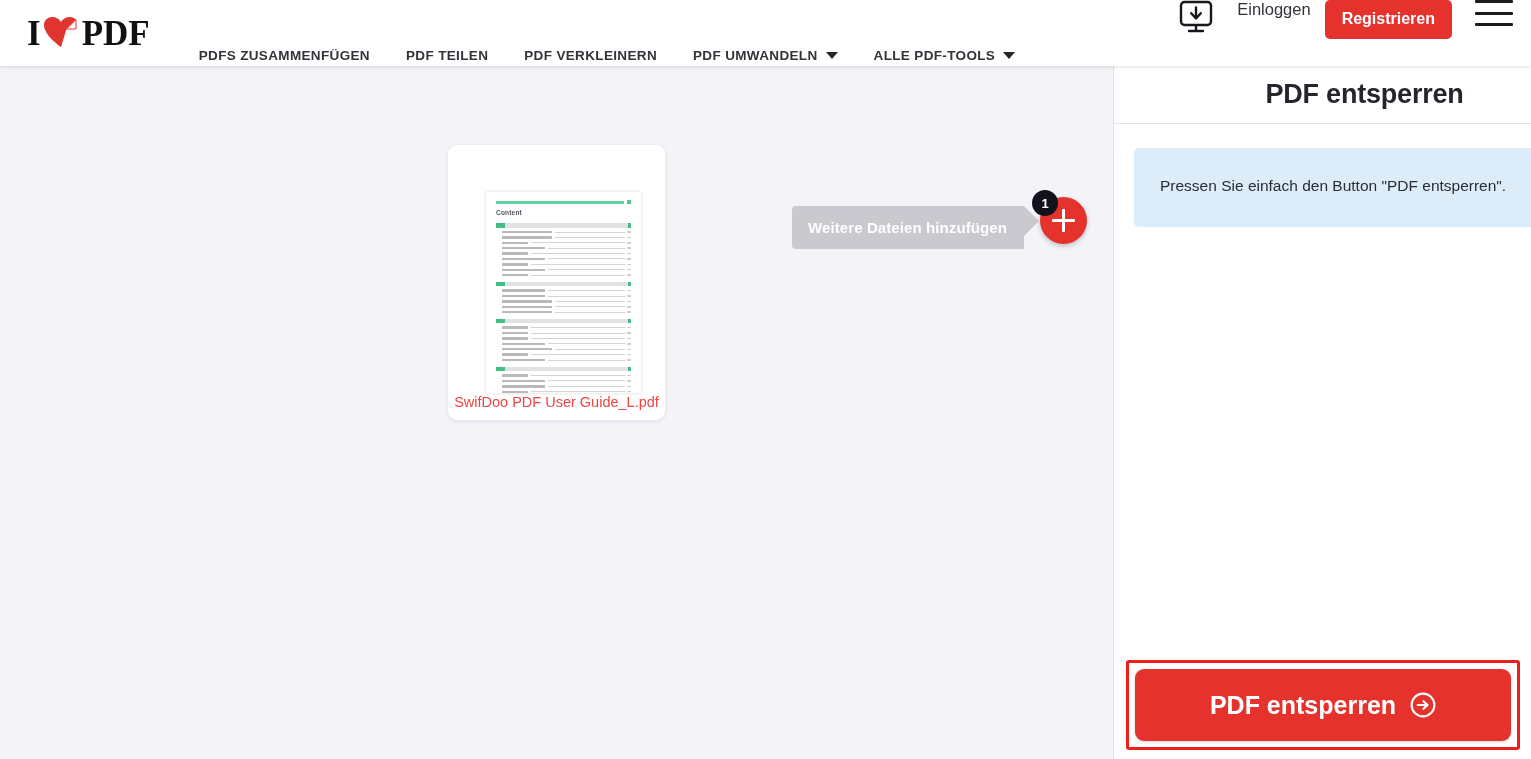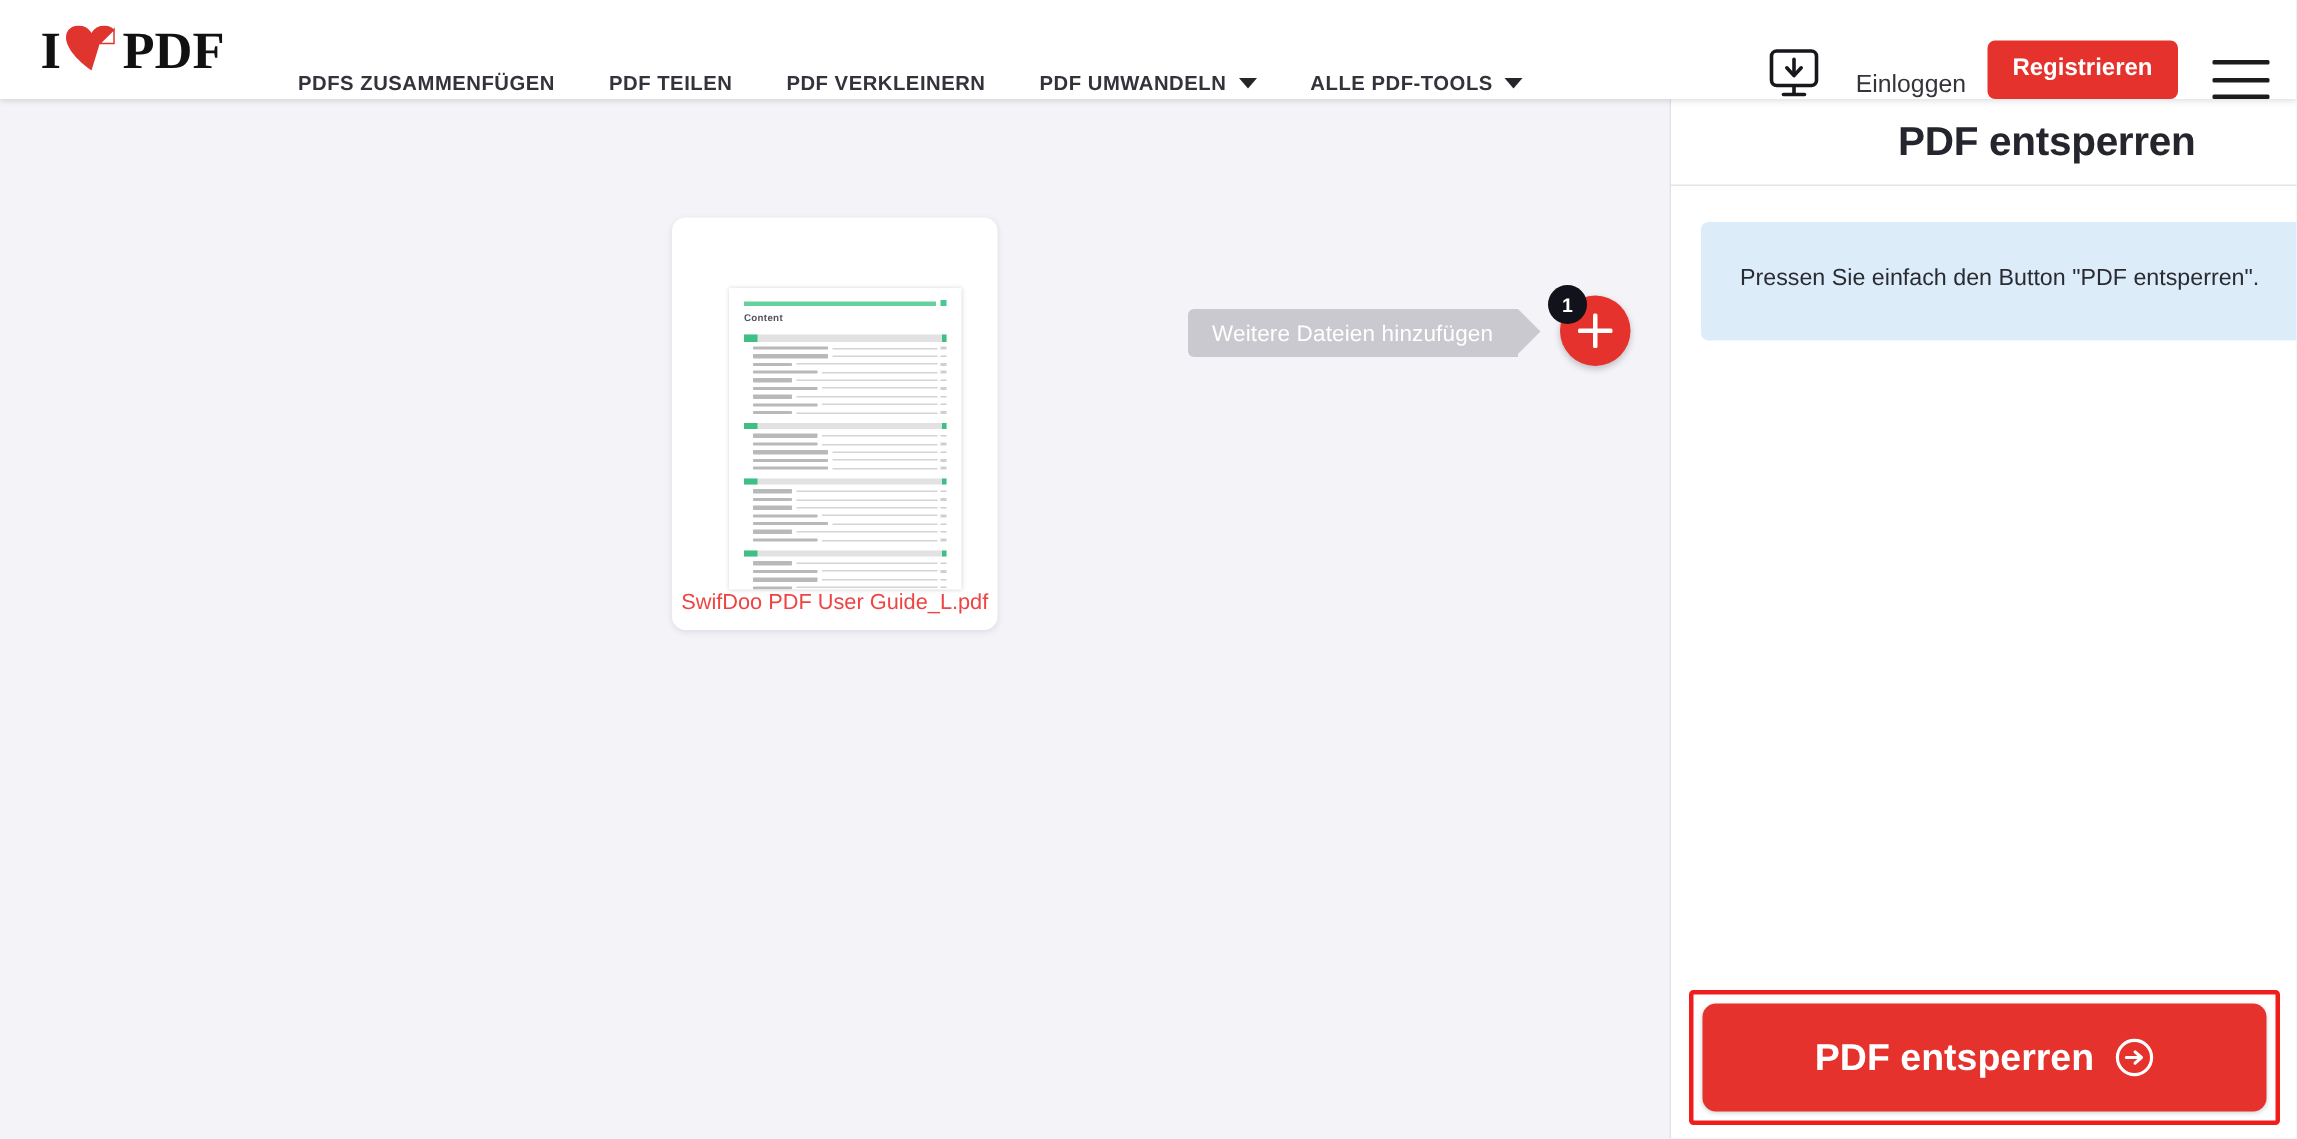--- a/index.html
+++ b/index.html
@@ -52,21 +52,21 @@
     display: inline-block;
     margin-left: 8px;
     width: 0; height: 0;
     border-left: 6px solid transparent;
     border-right: 6px solid transparent;
     border-top: 7px solid #25252b;
   }
 
   .header-right {
     position: absolute; right: 18px; top: 0; height: 66px;
-    display: flex; align-items: flex-end;
+    display: flex; align-items: flex-start;
   }
   .desktop-icon { width: 40px; height: 34px; cursor: pointer; margin-right: 21px; }
   .login-link {
     font-size: 16.5px; color: #33333b;
     margin-right: 14px; cursor: pointer; white-space: nowrap;
   }
   .signup-btn {
     background: #e5322d; color: #ffffff;
     font-size: 16px; font-weight: bold;
     border: none; border-radius: 5px;
@@ -129,24 +129,24 @@
     position: absolute; left: 0; right: 0; top: 249px;
     text-align: center;
     font-size: 14.5px; color: #ef4444;
     white-space: nowrap;
   }
 
   
   .add-tooltip {
     position: absolute;
     left: 792px; top: 140px;
-    height: 32px;
+    height: 43px;
     background: #c9c9cf;
     color: #ffffff;
-    font-size: 15px; font-weight: normal;
+    font-size: 15px; font-weight: bold;
     display: flex; align-items: center;
     padding: 0 17px 0 16px;
     border-radius: 4px 0 0 4px;
     letter-spacing: .1px;
     white-space: nowrap;
     cursor: default;
   }
   .add-tooltip:after {
     content: ""; position: absolute; right: -15px; top: 0;
     width: 0; height: 0;

